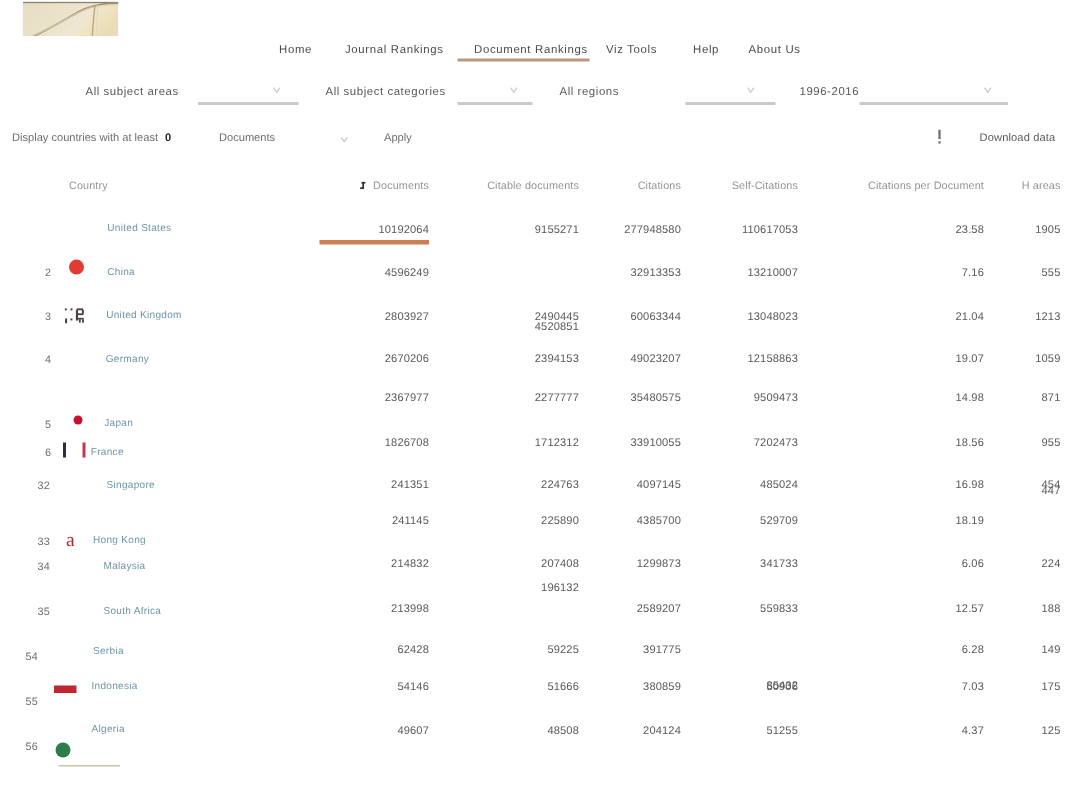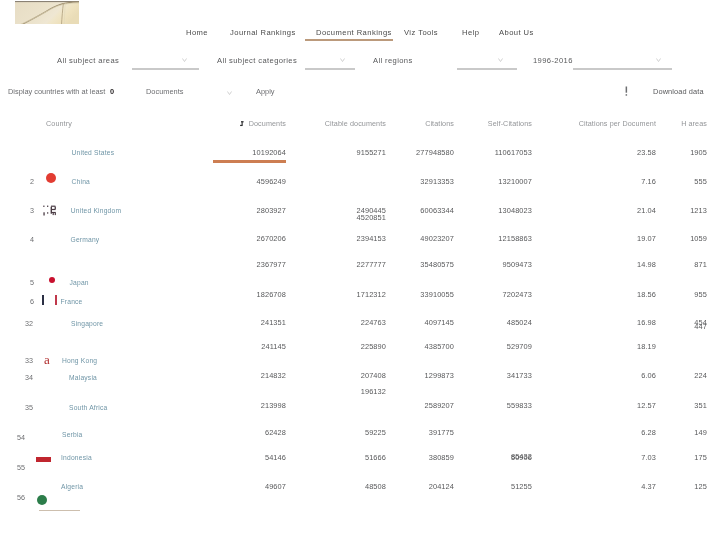--- a/index.html
+++ b/index.html
@@ -244,21 +244,21 @@
       <div class="num" style="right:188px;top:371px;">341733</div>
       <div class="num" style="right:64px;top:371px;">6.06</div>
       <div class="num" style="right:13px;top:371px;">224</div>
       <div class="rank" style="left:25px;top:403px;">35</div>
       <div class="country" style="left:69px;top:403px;">South Africa</div>
       <div class="num" style="right:434px;top:401px;">213998</div>
       <div class="num" style="right:334px;top:387px;">196132</div>
       <div class="num" style="right:266px;top:401px;">2589207</div>
       <div class="num" style="right:188px;top:401px;">559833</div>
       <div class="num" style="right:64px;top:401px;">12.57</div>
-      <div class="num" style="right:13px;top:401px;">351</div>
+      <div class="num" style="right:13px;top:401px;">188</div>
       <div class="rank" style="left:17px;top:433px;">54</div>
       <div class="country" style="left:62px;top:430px;">Serbia</div>
       <div class="num" style="right:434px;top:428px;">62428</div>
       <div class="num" style="right:334px;top:428px;">59225</div>
       <div class="num" style="right:266px;top:428px;">391775</div>
       <div class="num" style="right:188px;top:452px;">85432</div>
       <div class="num" style="right:64px;top:428px;">6.28</div>
       <div class="num" style="right:13px;top:428px;">149</div>
       <div class="rank" style="left:17px;top:463px;">55</div>
       <div class="country" style="left:61px;top:453px;">Indonesia</div>

